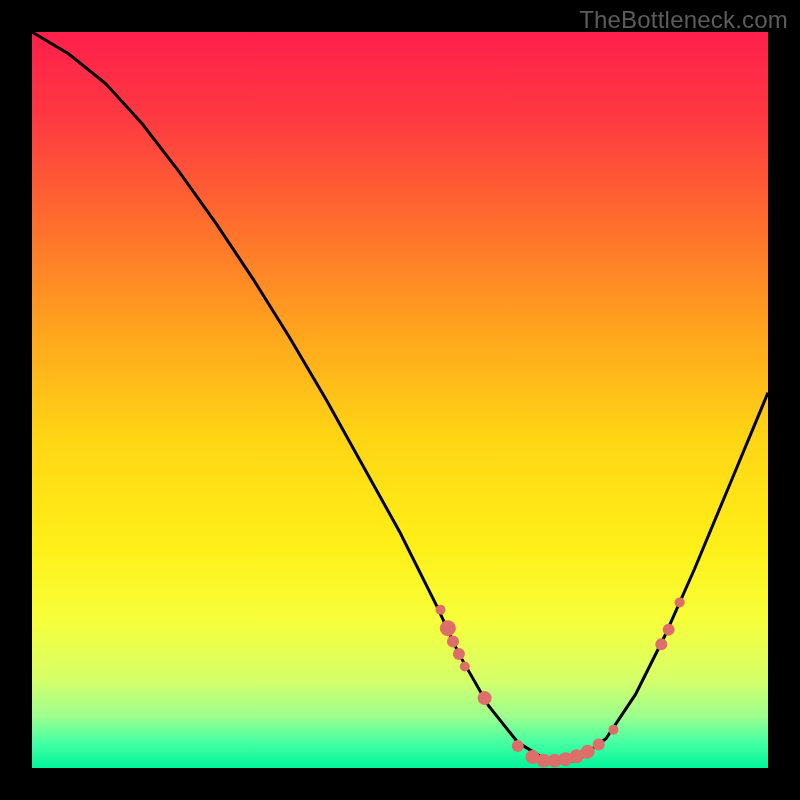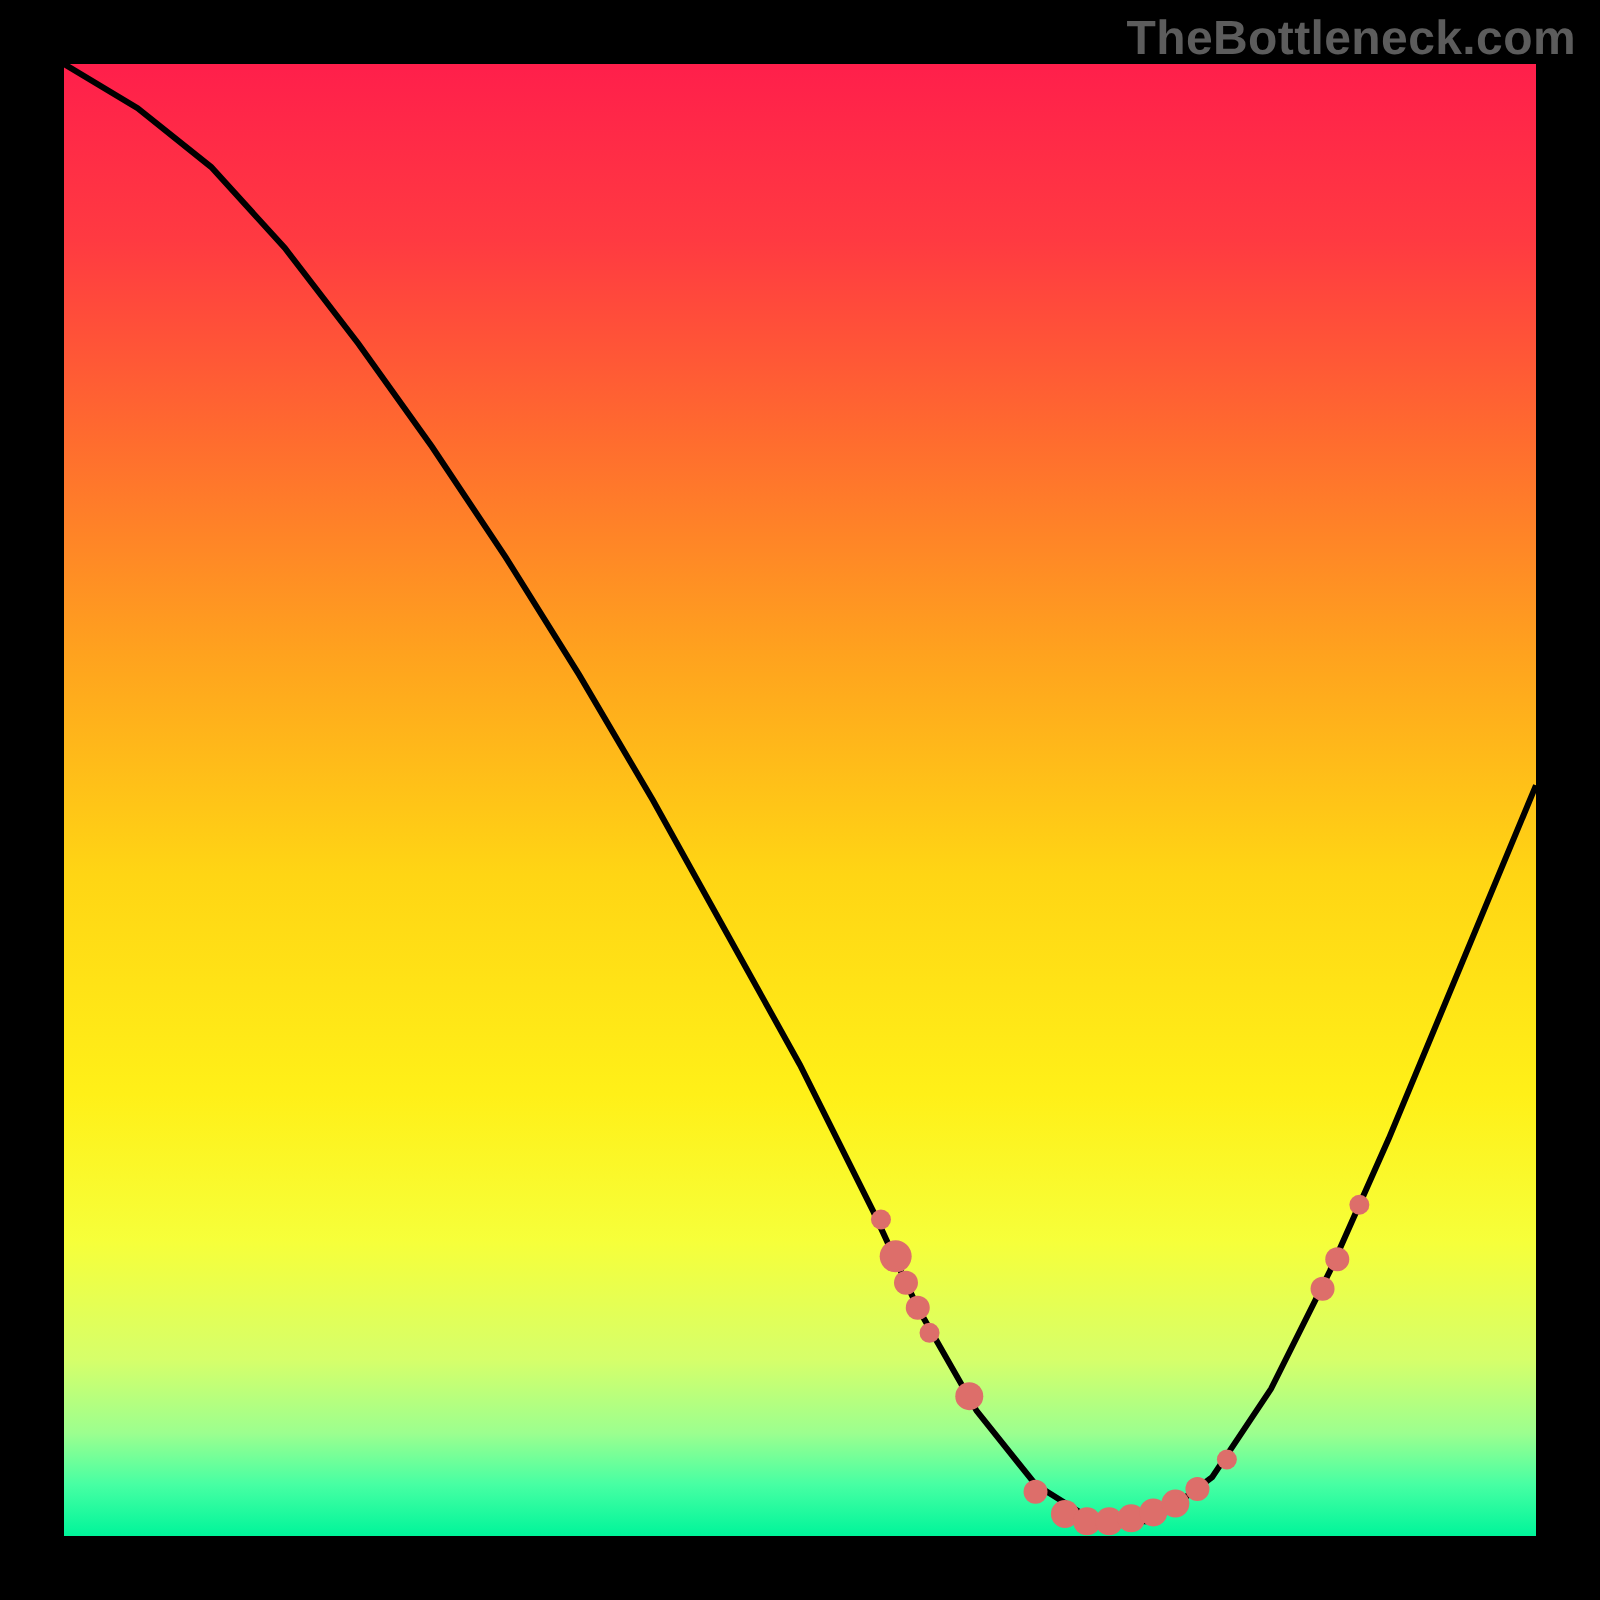--- a/index.html
+++ b/index.html
@@ -25,21 +25,21 @@
     top: 0;
     width: 736px;
     height: 736px;
   }
   .watermark {
     position: absolute;
     top: 6px;
     right: 12px;
     color: #5c5c5c;
     font-size: 24px;
-    font-weight: 700;
+    font-weight: 400;
     letter-spacing: 0.2px;
     user-select: none;
   }
 </style>
 </head>
 <body>
 
 <div class="frame">
   <svg class="plot" viewBox="0 0 736 736">
     <defs>

